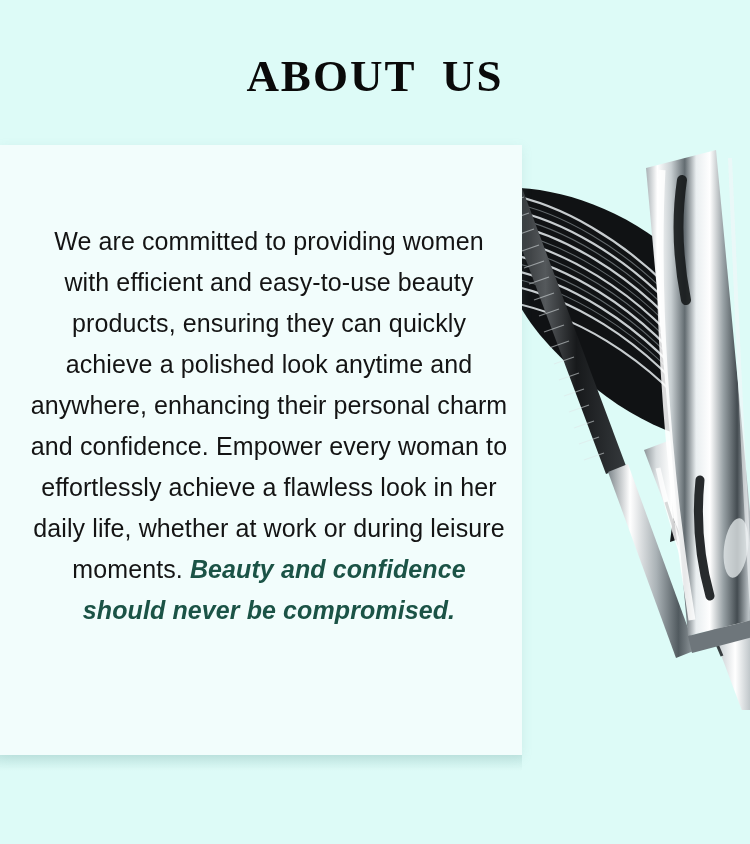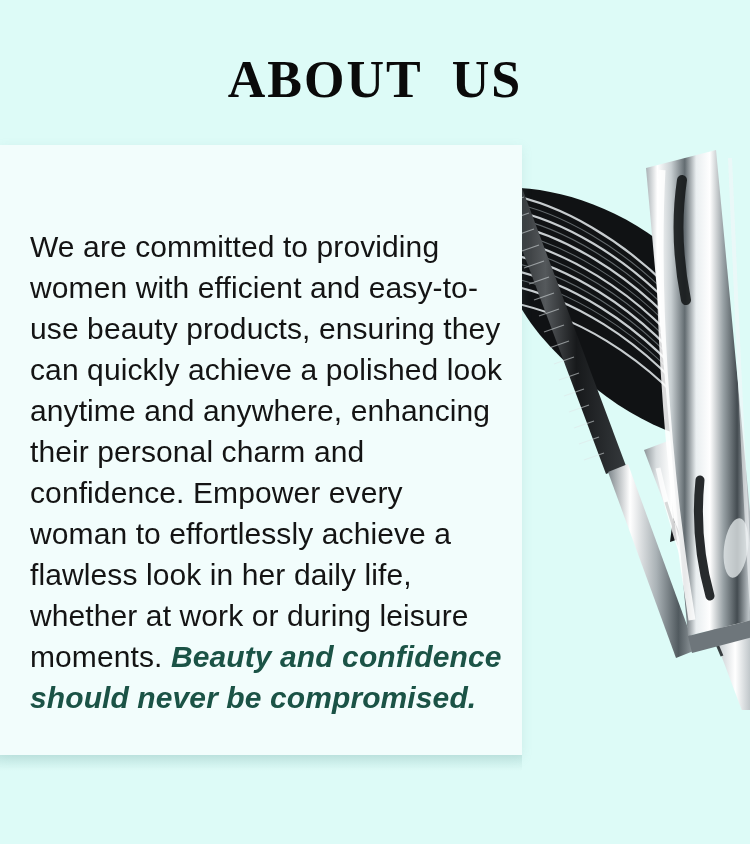--- a/index.html
+++ b/index.html
@@ -23,21 +23,21 @@
 
   
   #title {
     position: absolute;
     top: 54px;
     left: 0;
     width: 750px;
     text-align: center;
     font-family: "Liberation Serif", "DejaVu Serif", serif;
     font-weight: bold;
-    font-size: 52px;
+    font-size: 45px;
     letter-spacing: 2px;
     color: #0a0a0a;
     line-height: 1;
     white-space: pre;
   }
 
   
   #photo {
     position: absolute;
     left: 430px;
@@ -68,24 +68,25 @@
     background: linear-gradient(to bottom, rgba(140,190,185,0.30), rgba(140,190,185,0));
     pointer-events: none;
   }
 
   
   #body-text {
     position: absolute;
     left: 30px;
     top: 196px;
     width: 478px;
-    font-size: 30px;
+    font-size: 25px;
     line-height: 41px;
     color: #141414;
     letter-spacing: 0.1px;
+    text-align: center;
   }
   .emph {
     font-weight: bold;
     font-style: italic;
     color: #1b5346;
   }
 </style>
 </head>
 <body>
 

